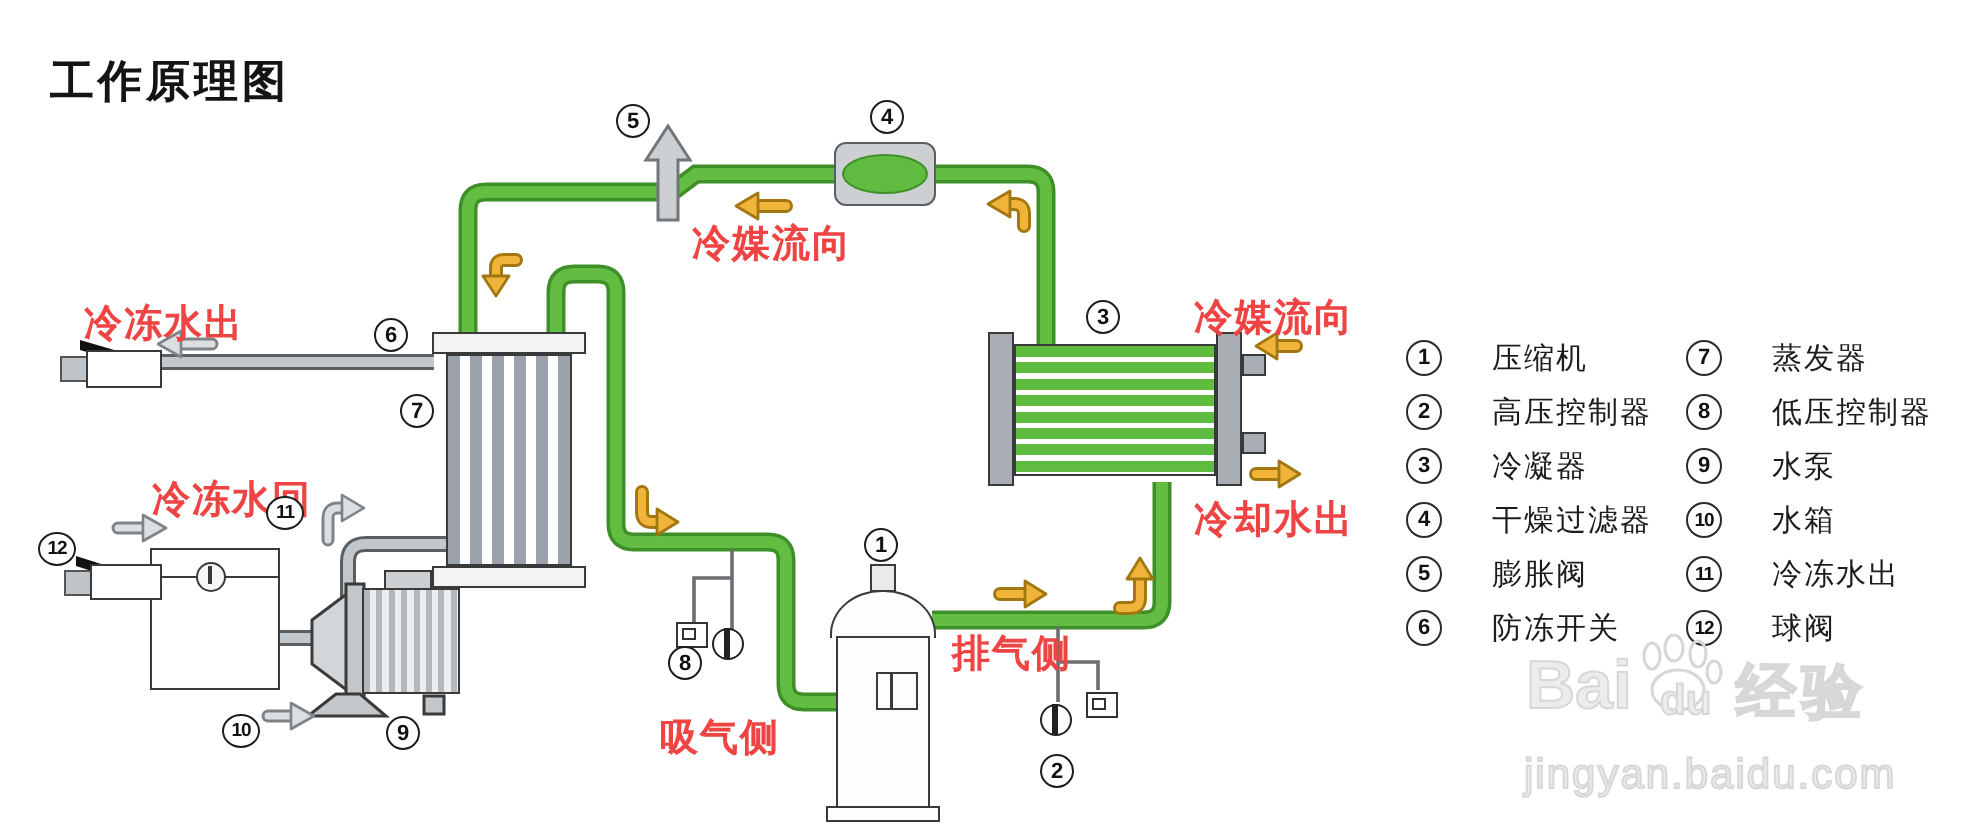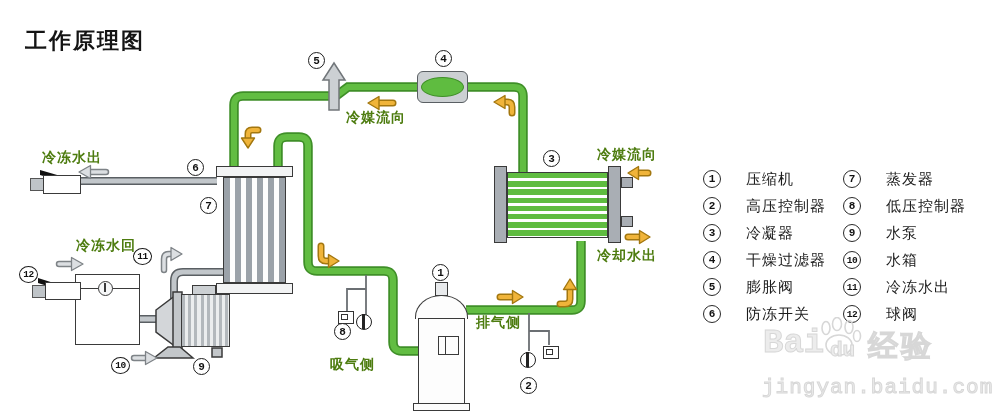--- a/index.html
+++ b/index.html
@@ -1,17 +1,17 @@
 <!DOCTYPE html>
 <html><head>
 <meta charset="utf-8">
 <style>
   html,body{margin:0;padding:0;background:#fff;}
   .stage{position:relative;width:994px;height:412px;background:#fff;overflow:hidden;
-         font-family:Liberation Mono, monospace;border-radius:10px;}
+         font-family:Liberation Sans, sans-serif;border-radius:10px;}
   .abs{position:absolute;}
   .title{position:absolute;left:25px;top:26px;font-size:22px;font-weight:bold;color:#141414;letter-spacing:2px;}
   svg.overlay{position:absolute;left:0;top:0;}
   
   .po{fill:none;stroke:#3f8f28;stroke-width:9.5;}
   .pi{fill:none;stroke:#62bd42;stroke-width:6;}
   .wo{fill:none;stroke:#5a5f63;stroke-width:8;}
   .wi{fill:none;stroke:#c2c7cb;stroke-width:5;}
   .sl{fill:none;stroke:#6b6f73;stroke-width:1.8;}
   
@@ -47,21 +47,21 @@
   .vstub{position:absolute;width:15px;height:13px;background:#bfc4c8;border:1.5px solid #555;box-sizing:border-box;}
   .vbody{position:absolute;background:#fff;border:1.5px solid #3a3a3a;box-sizing:border-box;}
   .gauge{position:absolute;width:16px;height:16px;border:1.5px solid #222;border-radius:50%;background:#fff;box-sizing:border-box;}
   .gauge:after{content:"";position:absolute;left:4.6px;top:-1px;width:3.4px;height:15px;background:#222;}
   .ctrl{position:absolute;width:16px;height:13px;background:#fff;border:1.5px solid #333;box-sizing:border-box;}
   .ctrl:after{content:"";position:absolute;left:2px;top:2px;width:5px;height:4px;border:1px solid #333;}
   
   .co{position:absolute;width:17px;height:17px;border:1.6px solid #1d1d1d;border-radius:50%;background:#fff;
       display:flex;align-items:center;justify-content:center;font-size:11px;font-weight:bold;color:#111;box-sizing:border-box;}
   .co.w2{width:19px;font-size:9.5px;letter-spacing:-0.5px;}
-  .lbl{position:absolute;font-size:14px;font-weight:bold;color:#4d7c0f;white-space:nowrap;letter-spacing:1px;}
+  .lbl{position:absolute;font-size:19px;font-weight:bold;color:#ef4444;white-space:nowrap;letter-spacing:1px;}
   
   .legend-row{position:absolute;height:22px;display:flex;align-items:center;white-space:nowrap;}
   .lco{width:18px;height:18px;border:1.6px solid #2a2a2a;border-radius:50%;display:flex;align-items:center;justify-content:center;
        font-size:11px;font-weight:bold;color:#111;box-sizing:border-box;flex:none;}
   .lco.w2{font-size:9.5px;letter-spacing:-0.5px;}
   .legend-row .txt{margin-left:25px;font-size:15px;color:#1c1c1c;letter-spacing:1px;}
   
   .wm{color:#ececec;-webkit-text-stroke:1px #d7d7d7;font-weight:bold;position:absolute;white-space:nowrap;}
 </style>
 </head>

